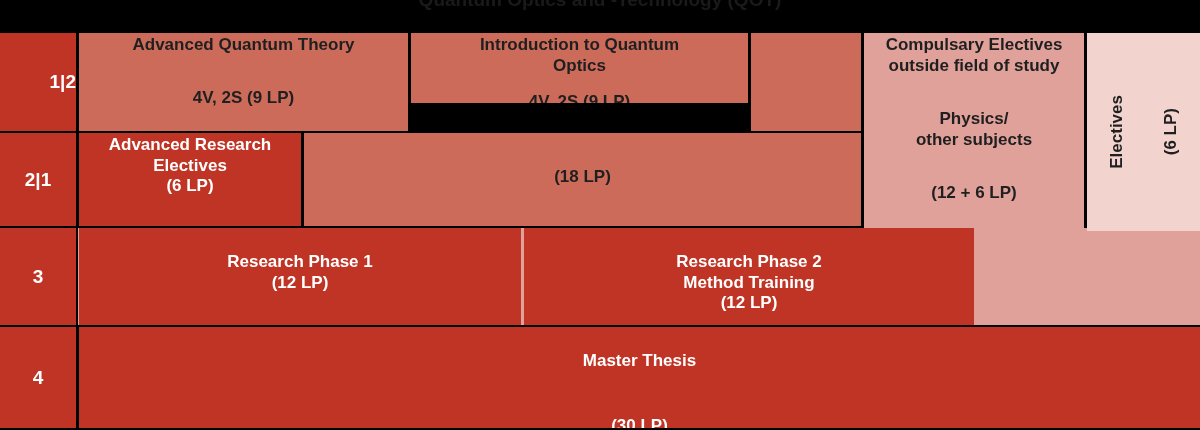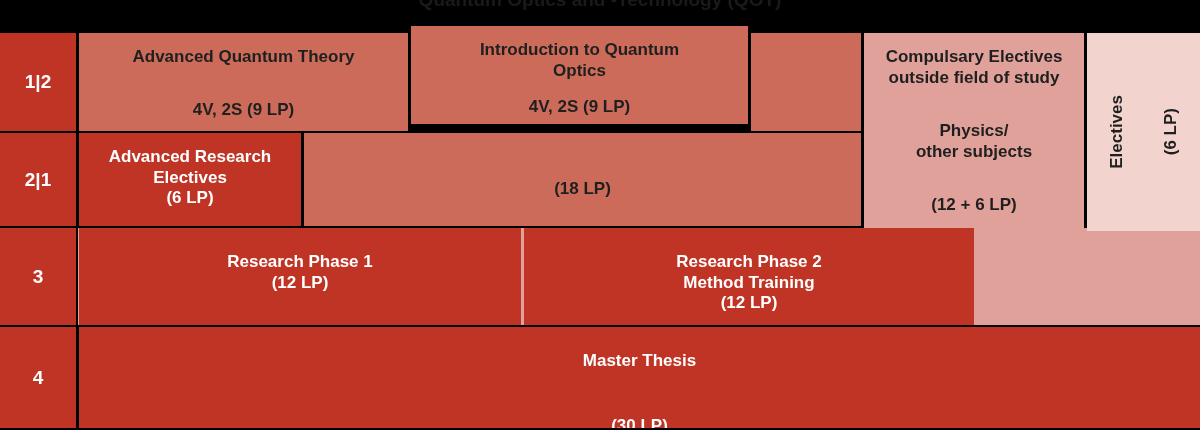--- a/index.html
+++ b/index.html
@@ -55,21 +55,21 @@
   .tone-pale  { background: #F2D3CE; color: #1f1f1f; }
 
   .sem {
     justify-content: center;
     font-size: 19px;
   }
 
   .blk .ln { display: block; }
 
   .pad-top-sm  { padding-top: 24px; }
-  .pad-top-md  { padding-top: 14px; }
+  .pad-top-md  { padding-top: 2px; }
 
   .fs17 { font-size: 17px; }
 
   .gap { margin-top: 0.9em; }
   .gap-lg { margin-top: 1.9em; }
   .gap-xl { margin-top: 2.6em; }
 
   
   .vert {
     position: absolute;
@@ -94,42 +94,42 @@
 <body>
 
 <div id="canvas">
 
   <div class="title">Quantum Optics and -Technology (QOT)</div>
 
   <div class="blk tone-light" style="left:864px; top:33px; width:220px; height:198px;"></div>
 
   <div class="blk tone-light" style="left:78px; top:228px; width:1122px; height:97px;"></div>
 
-  <div class="blk tone-dark sem" style="left:0px; top:33px; width:76px; height:98px;">
+  <div class="blk tone-dark sem" style="left:0px; top:33px; width:76px; height:98px;align-items:flex-end;">
     <span class="ln">1|2</span>
   </div>
 
   <div class="blk tone-dark sem" style="left:0px; top:133px; width:76px; height:93px;">
     <span class="ln">2|1</span>
   </div>
 
   <div class="blk tone-dark sem" style="left:0px; top:228px; width:76px; height:97px;">
     <span class="ln">3</span>
   </div>
 
   <div class="blk tone-dark sem" style="left:0px; top:327px; width:76px; height:101px;">
     <span class="ln">4</span>
   </div>
 
   <div class="blk tone-mid fs17 pad-top-md" style="left:79px; top:33px; width:329px; height:98px;">
     <span class="ln">Advanced Quantum Theory</span>
     <span class="ln gap-lg">4V, 2S (9 LP)</span>
   </div>
 
-  <div class="blk tone-mid fs17 pad-top-md" style="left:411px; top:26px; width:337px; height:98px;">
+  <div class="blk tone-mid fs17 pad-top-md" style="left:411px; top:33px; width:337px; height:70px;">
     <span class="ln">Introduction to Quantum</span>
     <span class="ln">Optics</span>
     <span class="ln gap">4V, 2S (9 LP)</span>
   </div>
 
   <div class="blk tone-mid" style="left:751px; top:33px; width:110px; height:98px;"></div>
 
   <div class="blk tone-light fs17 pad-top-md" style="left:864px; top:33px; width:220px; height:198px;">
     <span class="ln">Compulsary Electives</span>
     <span class="ln">outside field of study</span>

